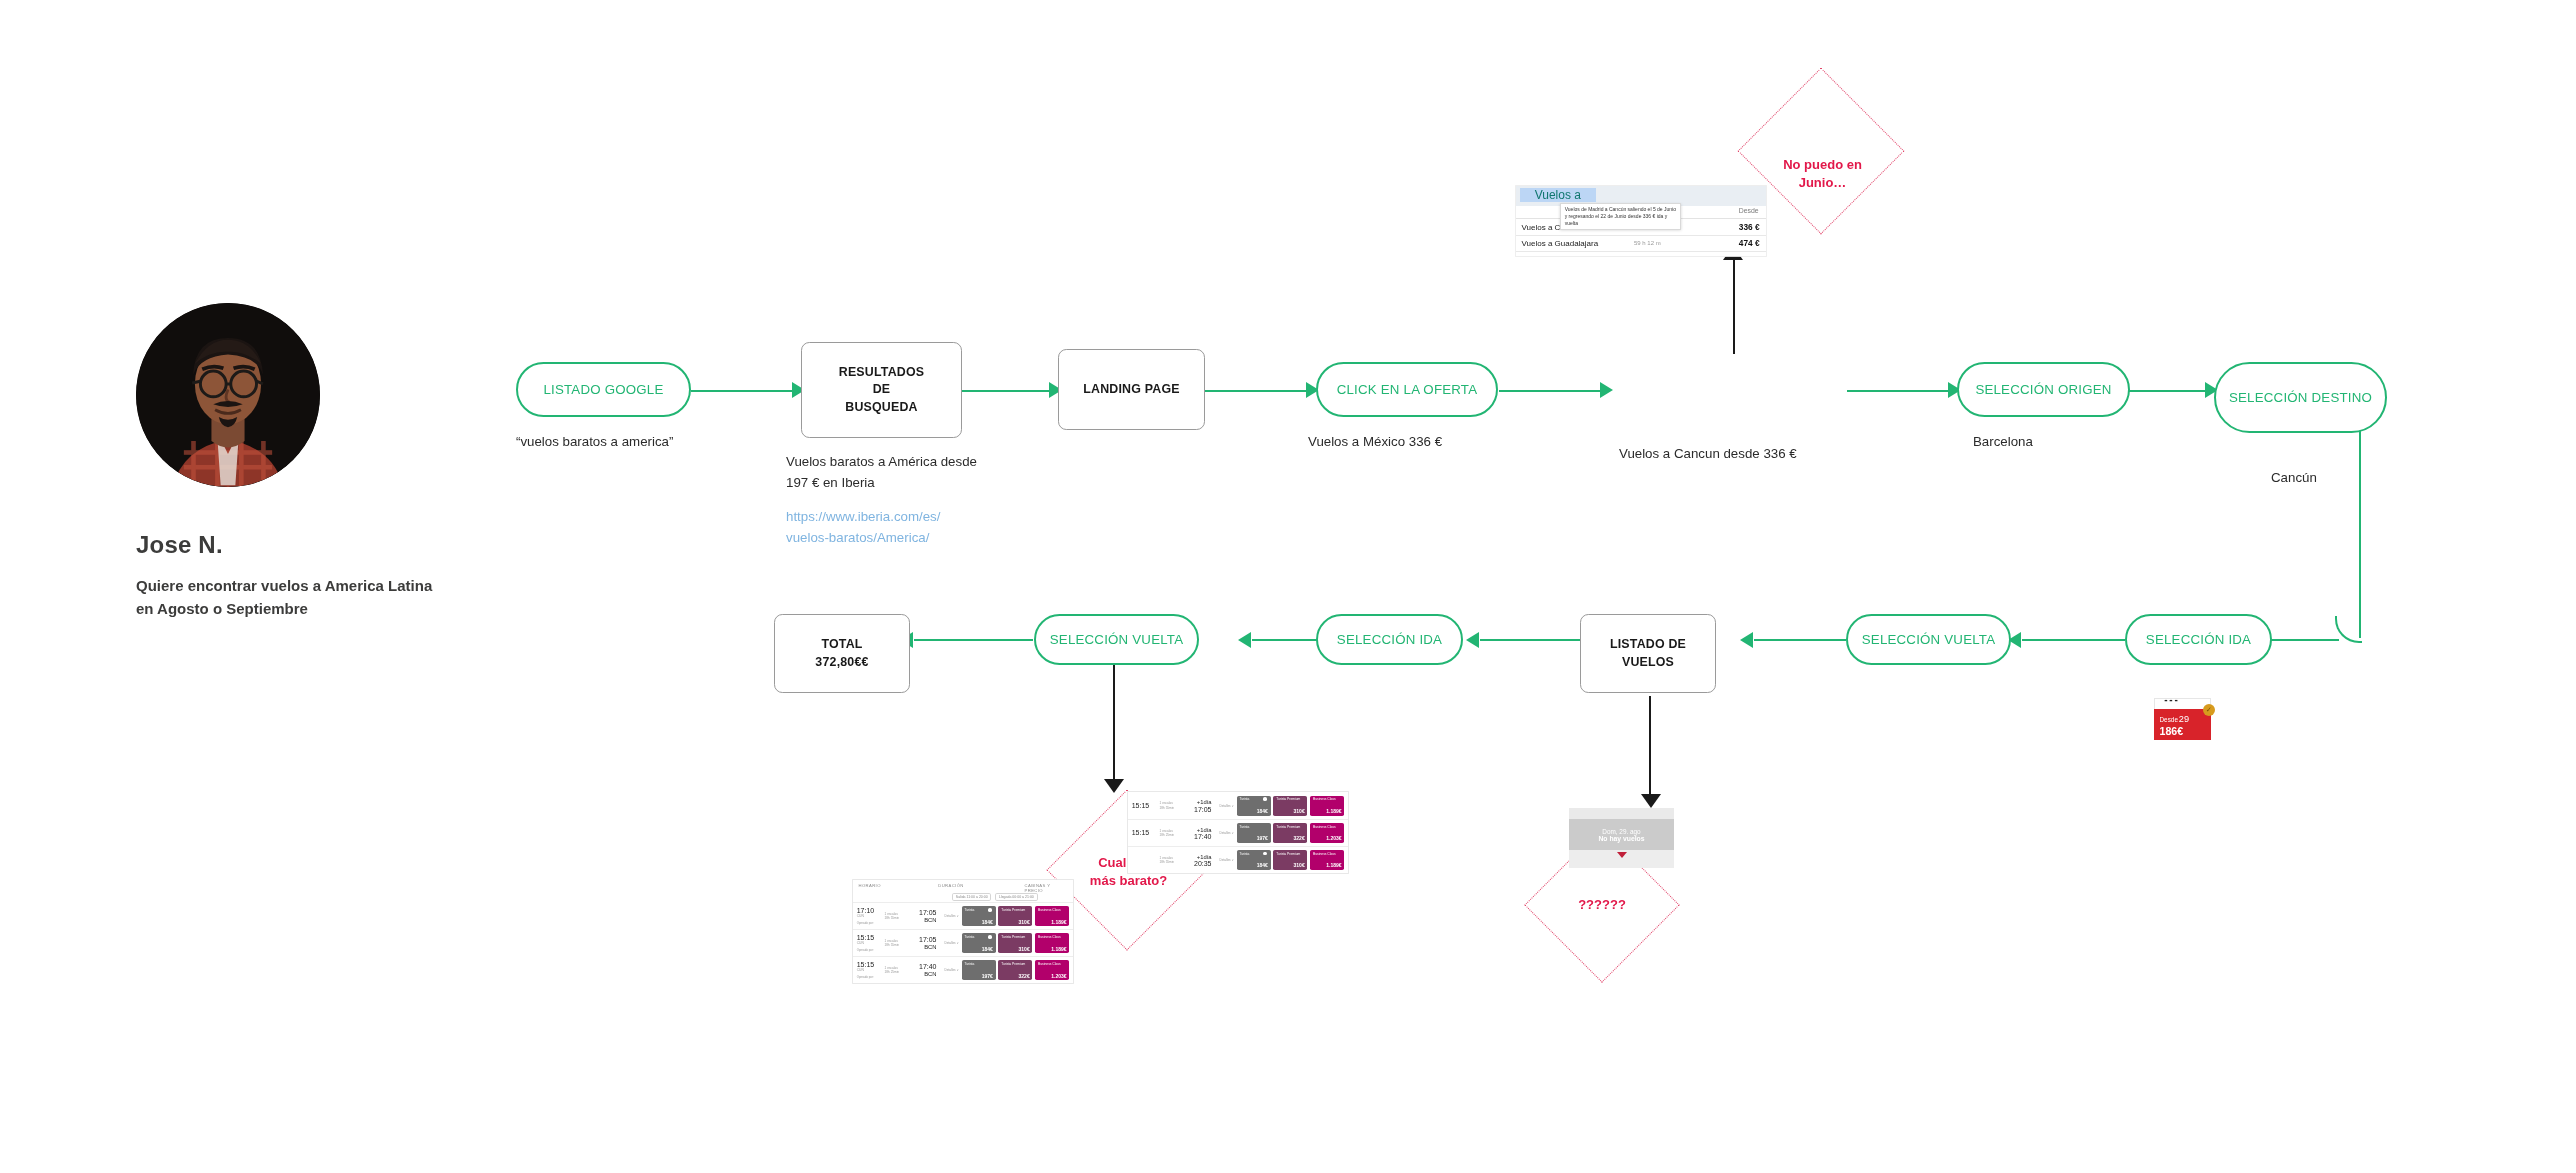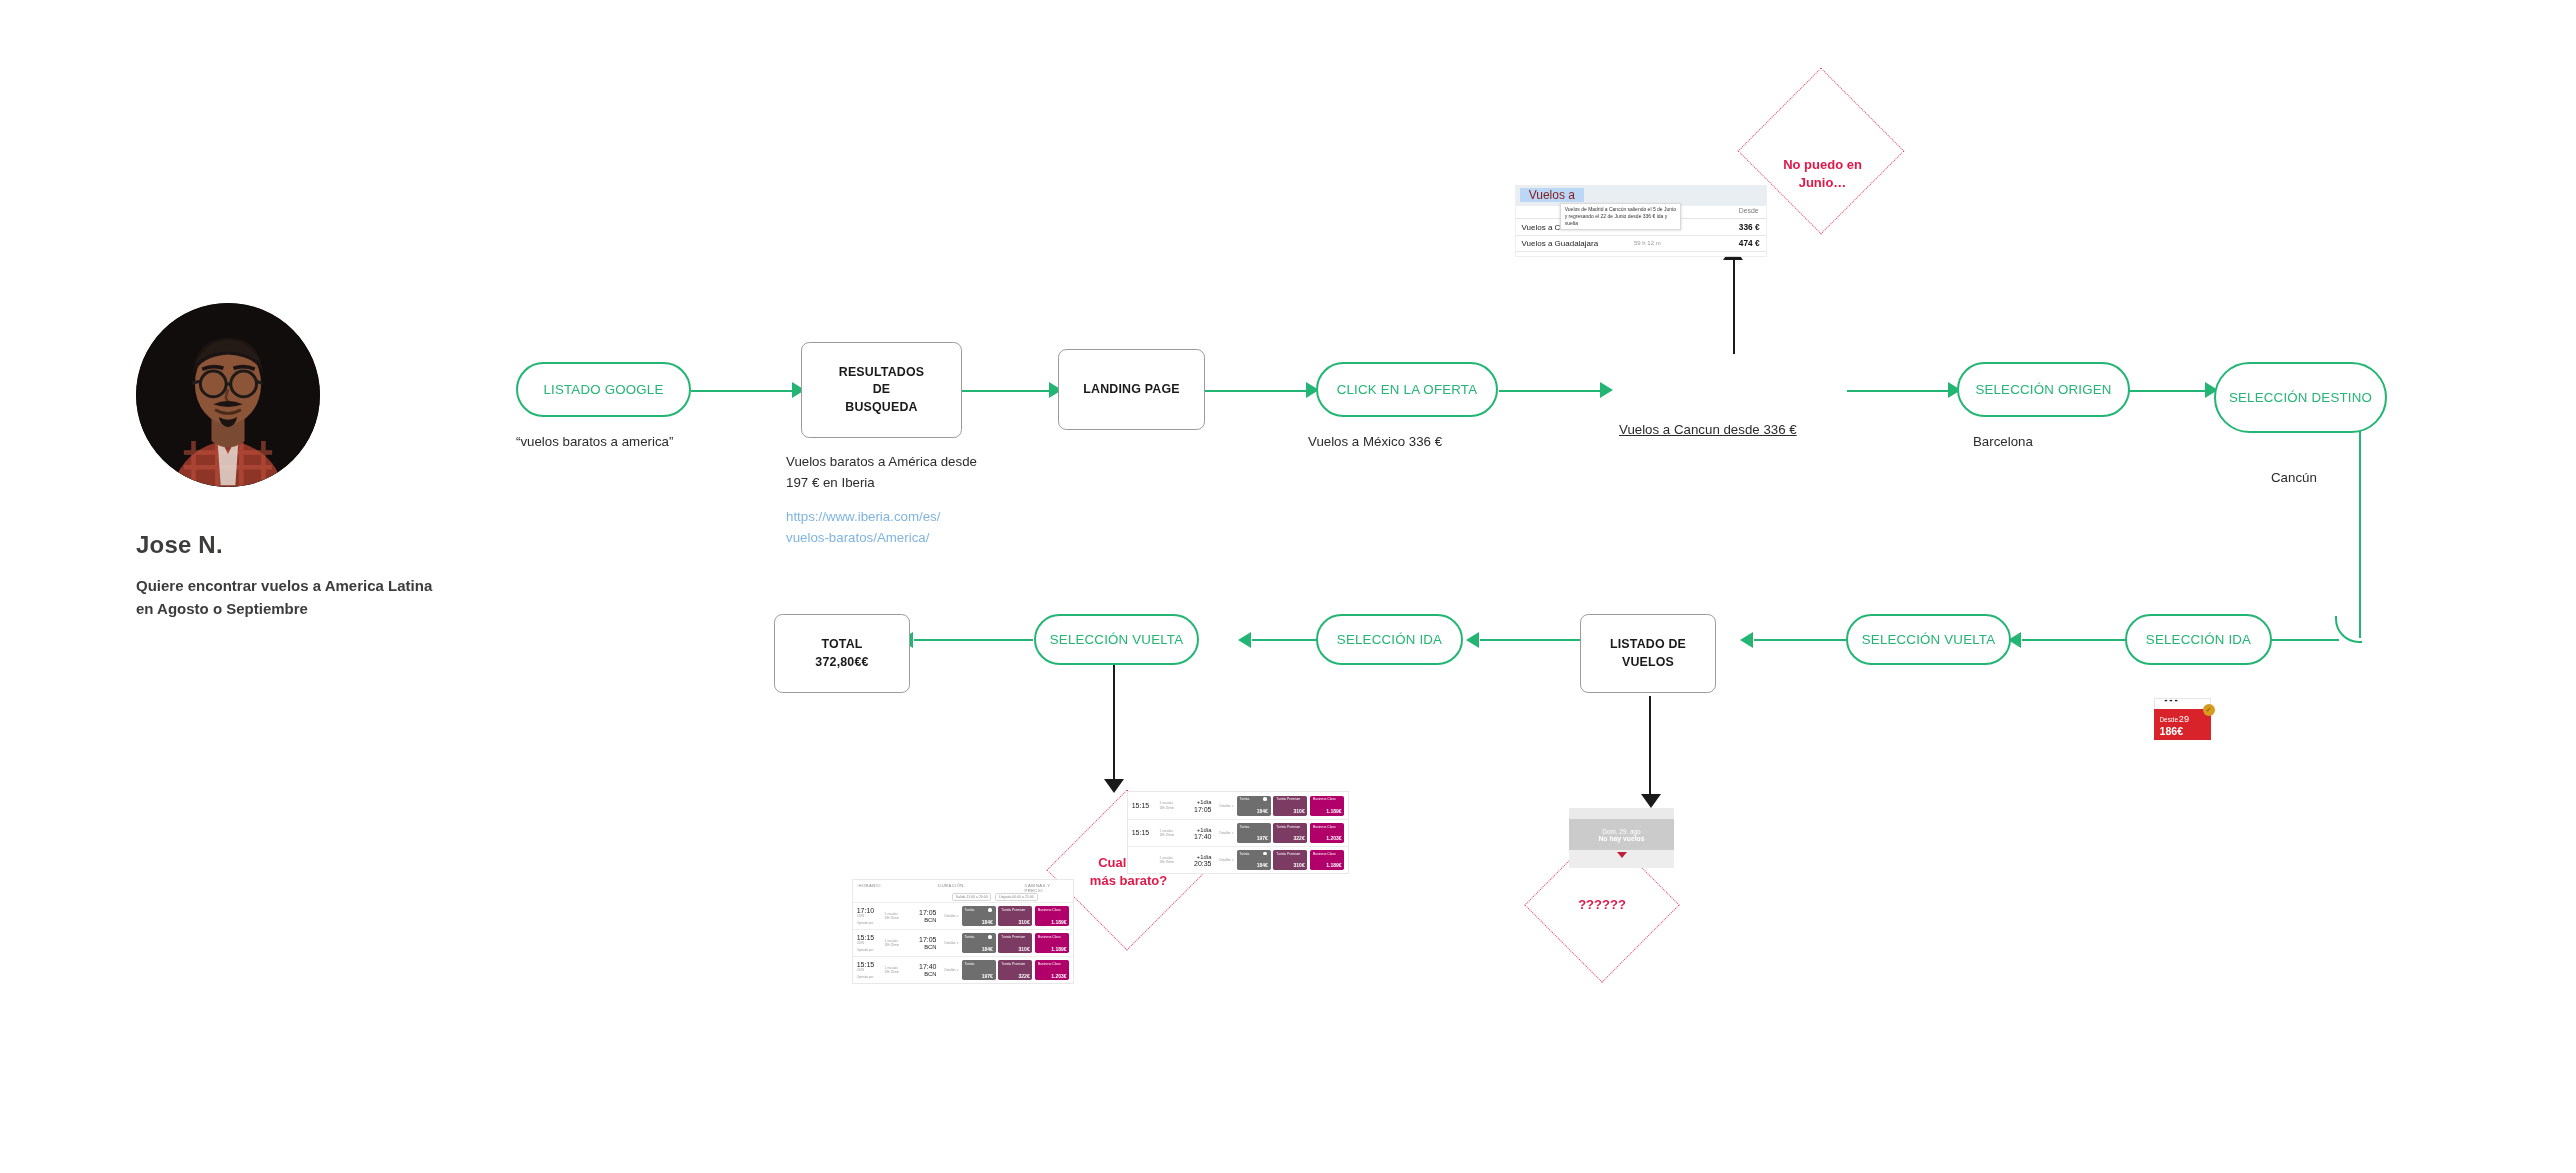--- a/index.html
+++ b/index.html
@@ -101,21 +101,21 @@
   }
 
   
   .shot { background: #fff; overflow: hidden; }
 
   
   #shot-google { left:1516px; top:186px; width:250px; height:70px;
      box-shadow: 0 0 0 0.9px #ededed; }
   #shot-google .gtitle-bar { height:20px; background:#e9eef3; position:relative; }
   #shot-google .gtitle { position:absolute; left:3.7px; top:1.8px; font-size:12px;
-     color:#7f1d1d; background:#bcd6f5; padding:0 9px; }
+     color:#0f766e; background:#bcd6f5; padding:0 15px; }
   #shot-google .hdr { height:13px; border-bottom:0.9px solid #e3e3e3; position:relative;}
   #shot-google .hdr .desde { position:absolute; right:7.3px; top:0.9px; font-size:6.9px; color:#7a7a7a;}
   #shot-google .grow { height:16.5px; border-bottom:0.9px solid #e8e8e8; position:relative; }
   #shot-google .grow .nm { position:absolute; left:5.5px; top:3.7px; font-size:8px; color:#222; }
   #shot-google .grow .dur { position:absolute; left:118px; top:4.6px; font-size:6px; color:#9a9a9a; }
   #shot-google .grow .pr { position:absolute; right:6.4px; top:2.8px; font-size:8.3px; color:#111; font-weight:bold;}
   #shot-google .tooltip {
      position:absolute; left:44px; top:16.5px; width:121px; height:27.6px;
      background:#fff; border:0.9px solid #d9d9d9; box-shadow:0 0.9px 2.8px rgba(0,0,0,.18);
      font-size:5px; color:#333; padding:2.8px 3.7px; line-height:1.35;
@@ -270,21 +270,21 @@
 
   <div class="abs rect" style="left:1058px; top:349px; width:147px; height:81px;">
     <span class="lbl">LANDING PAGE</span>
   </div>
 
   <div class="abs pill" style="left:1316px; top:362px; width:182px; height:55px;">
     <span class="lbl">CLICK EN LA  OFERTA</span>
   </div>
   <div class="abs caption" style="left:1308px; top:432px;">Vuelos a México 336 €</div>
 
-  <div class="abs caption" style="left:1619px; top:420px;text-decoration:underline;">Vuelos a Cancun desde 336 €</div>
+  <div class="abs caption" style="left:1619px; top:444px;">Vuelos a Cancun desde 336 €</div>
 
   <div class="abs pill" style="left:1957px; top:362px; width:173px; height:55px;">
     <span class="lbl">SELECCIÓN ORIGEN</span>
   </div>
   <div class="abs caption" style="left:1973px; top:432px;">Barcelona</div>
 
   <div class="abs pill" style="left:2214px; top:362px; width:173px; height:71px;">
     <span class="lbl">SELECCIÓN DESTINO</span>
   </div>
   <div class="abs caption" style="left:2271px; top:432px;margin-top:36px;">Cancún</div>

